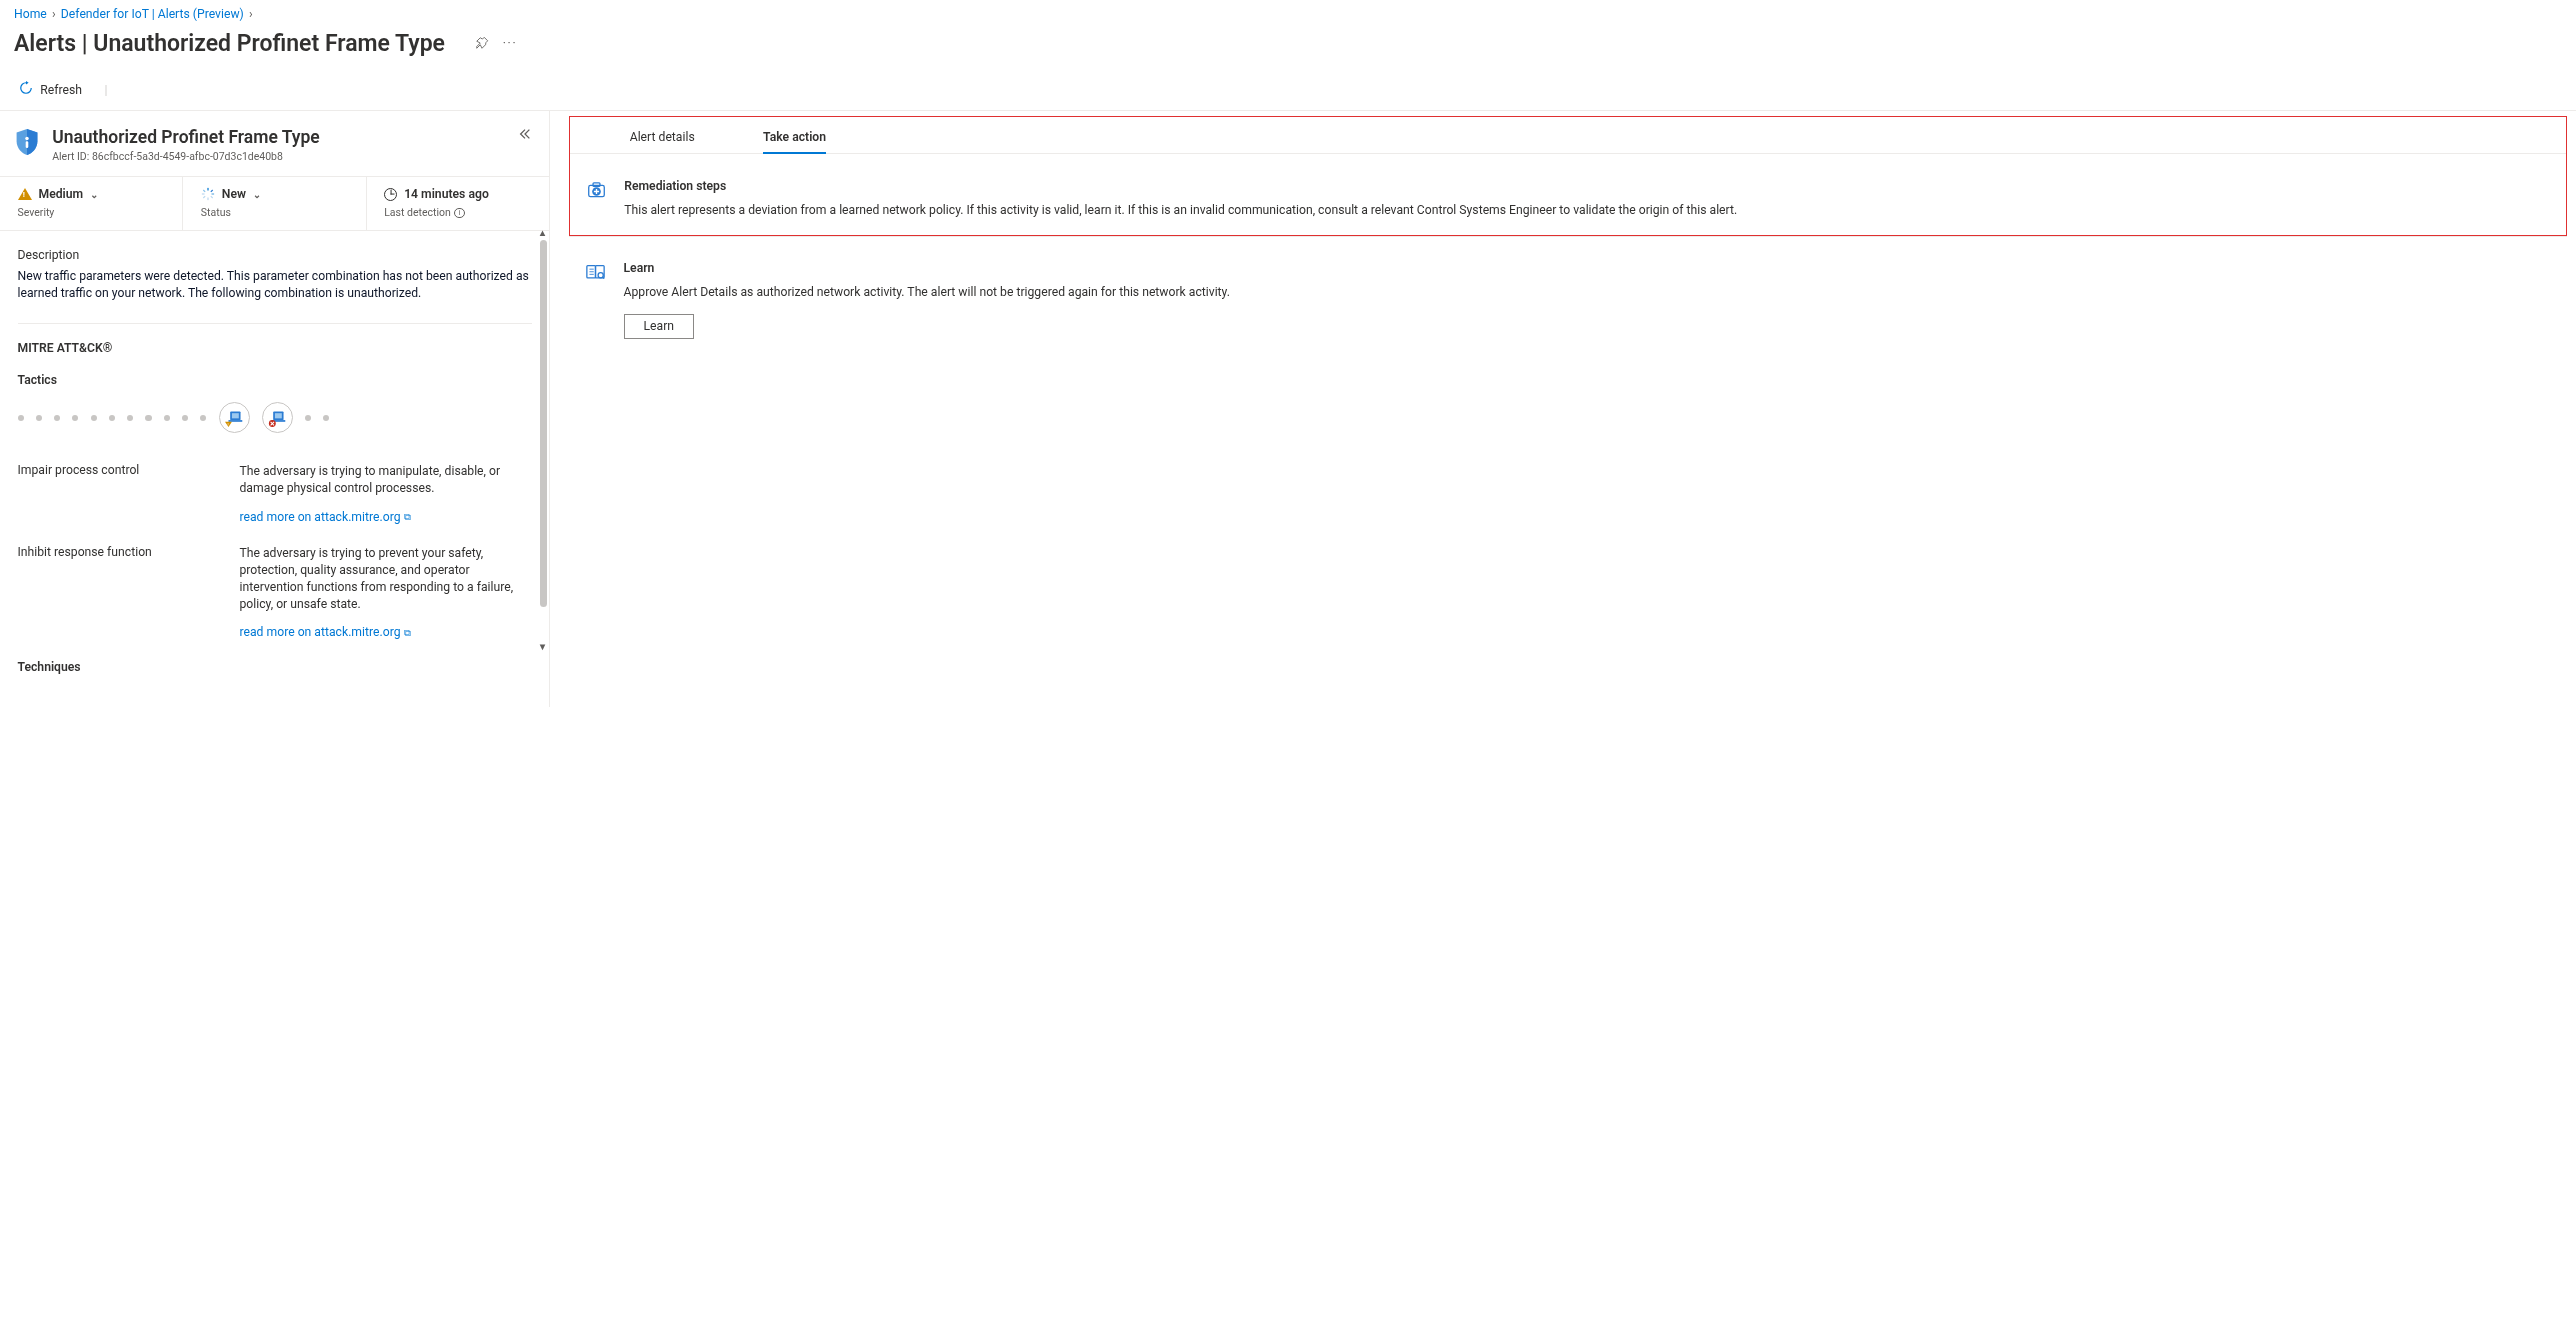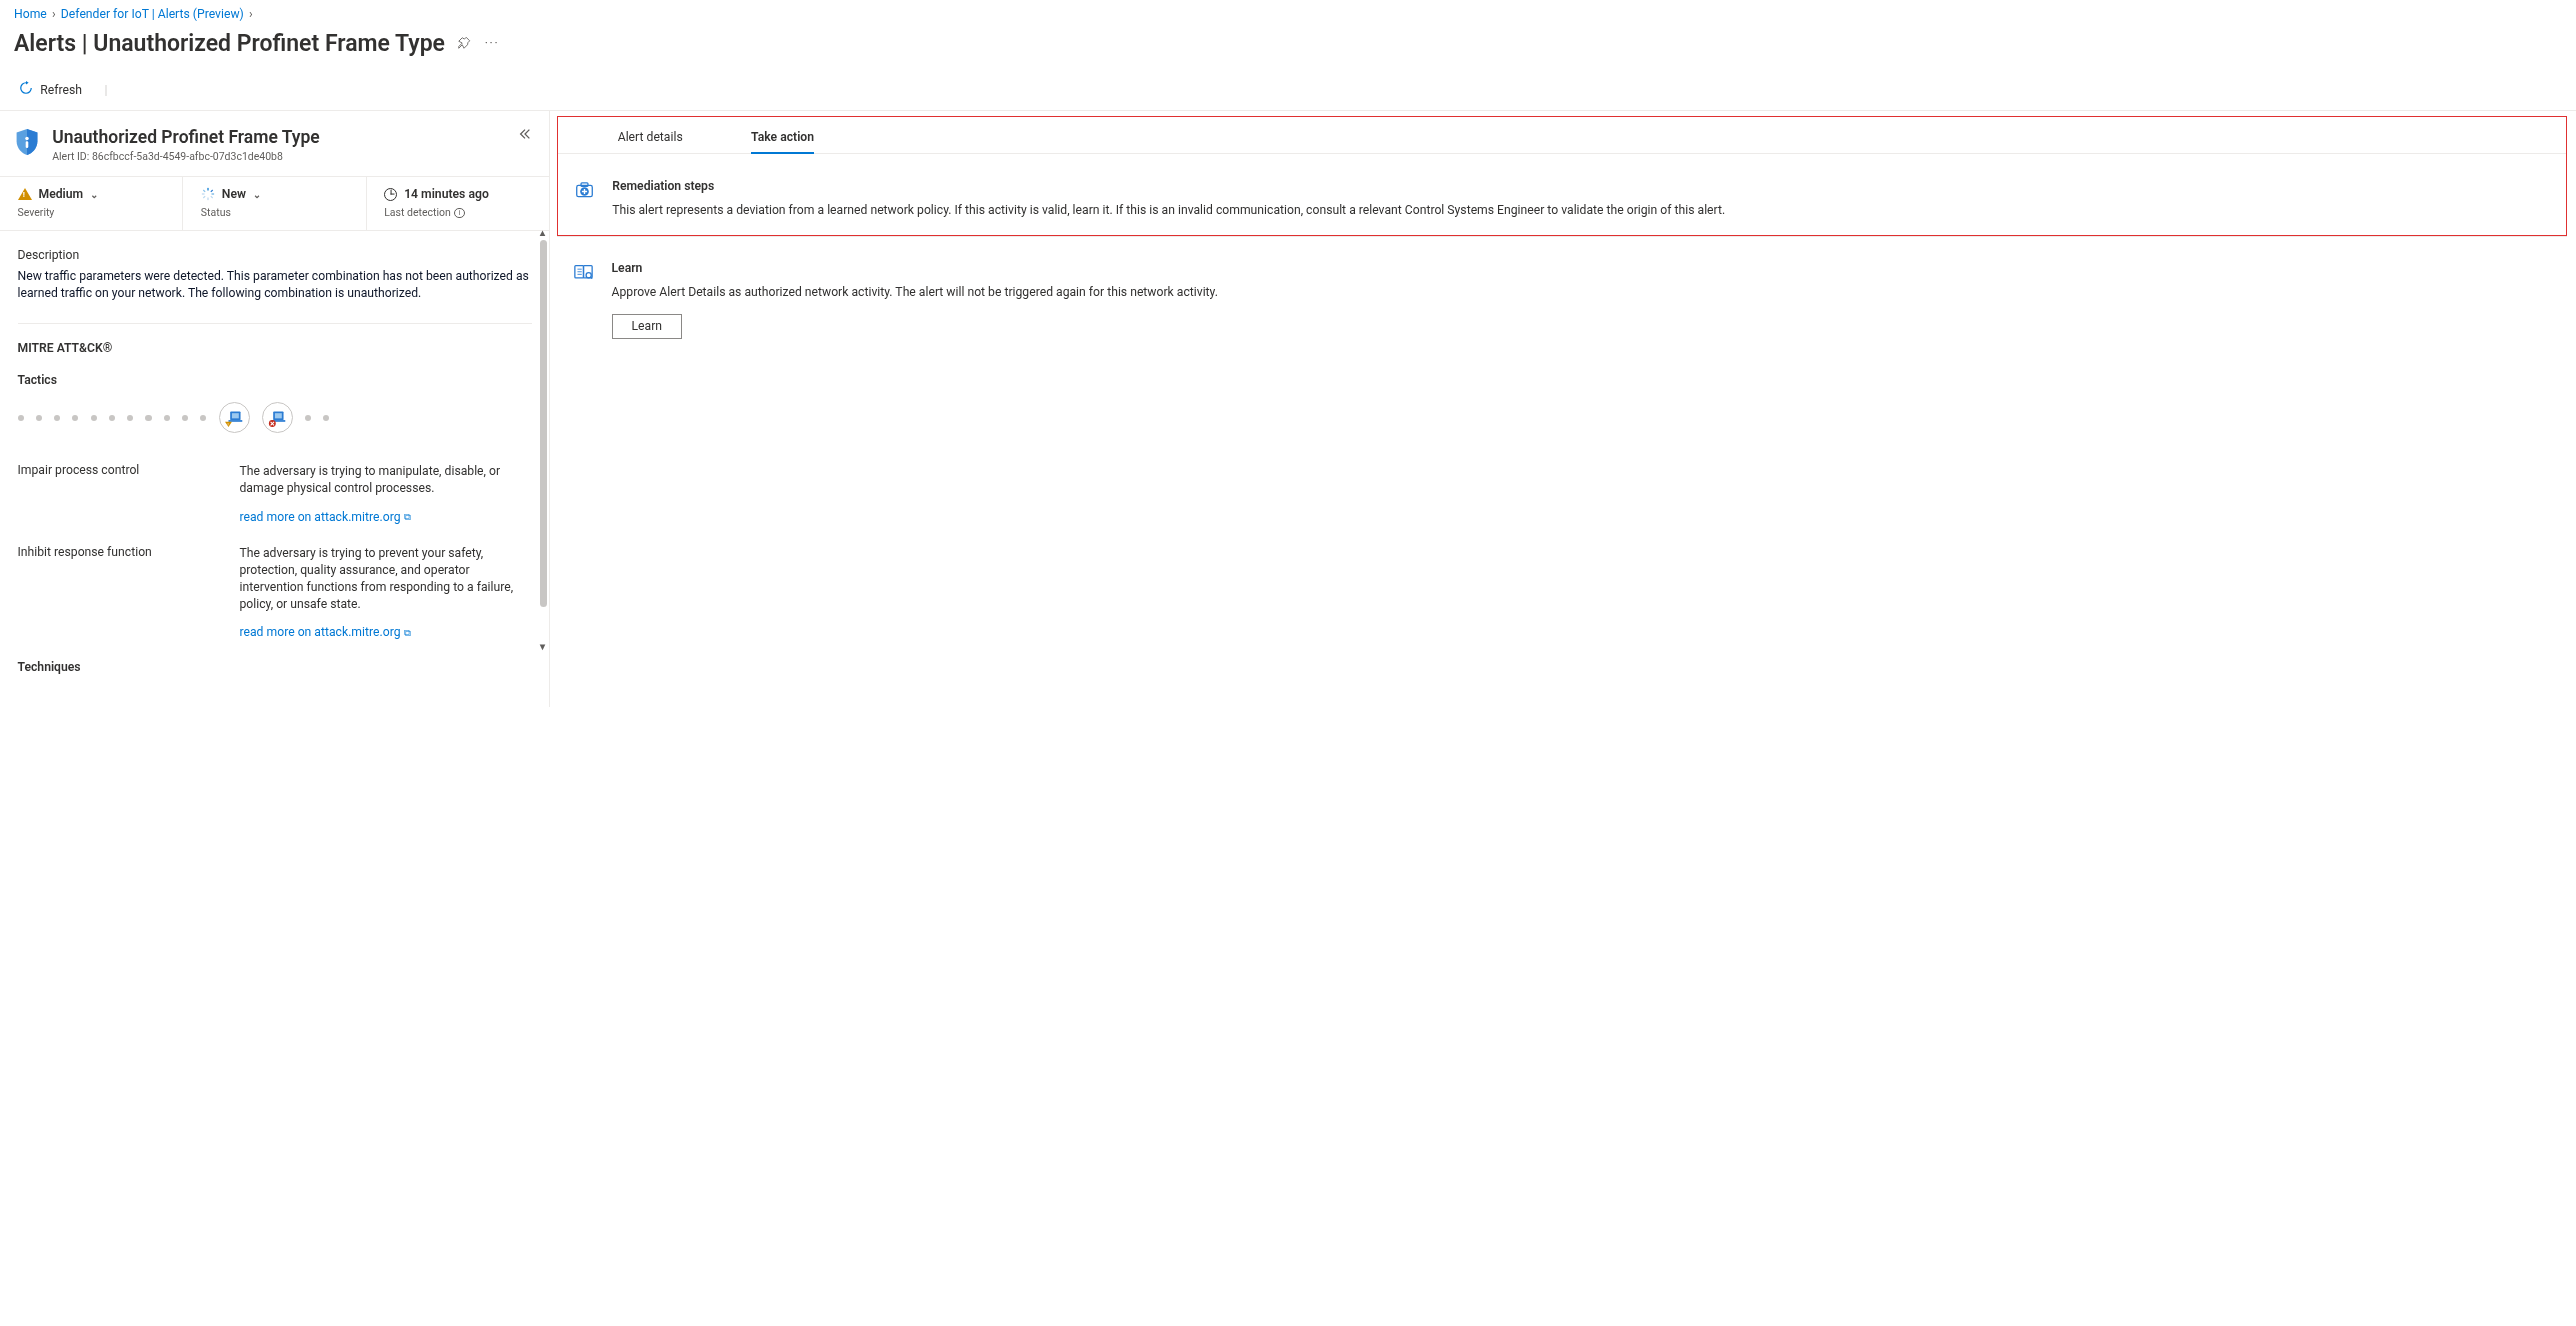--- a/index.html
+++ b/index.html
@@ -29,21 +29,21 @@
       text-decoration: none;
     }
     .breadcrumb .sep {
       color: #605e5c;
     }
     
     .title-row {
       display: flex;
       align-items: center;
       padding: 5.2px 14px 12.2px 14px;
-      gap: 12px;
+      gap: 30px;
     }
     .title-row h1 {
       font-size: 23px;
       font-weight: 600;
       color: #323130;
     }
     .title-icons {
       display: flex;
       align-items: center;
       gap: 14px;
@@ -76,20 +76,21 @@
     .toolbar .btn .icon {
       color: #0078d4;
     }
     .toolbar .vbar {
       color: #d2d0ce;
       margin-left: 10.5px;
     }
     
     .main {
       display: flex;
+      gap: 12px;
     }
     .left {
       width: 550px;
       border-right: 0.9px solid #edebe9;
       position: relative;
     }
     .right {
       flex: 1;
     }
     

